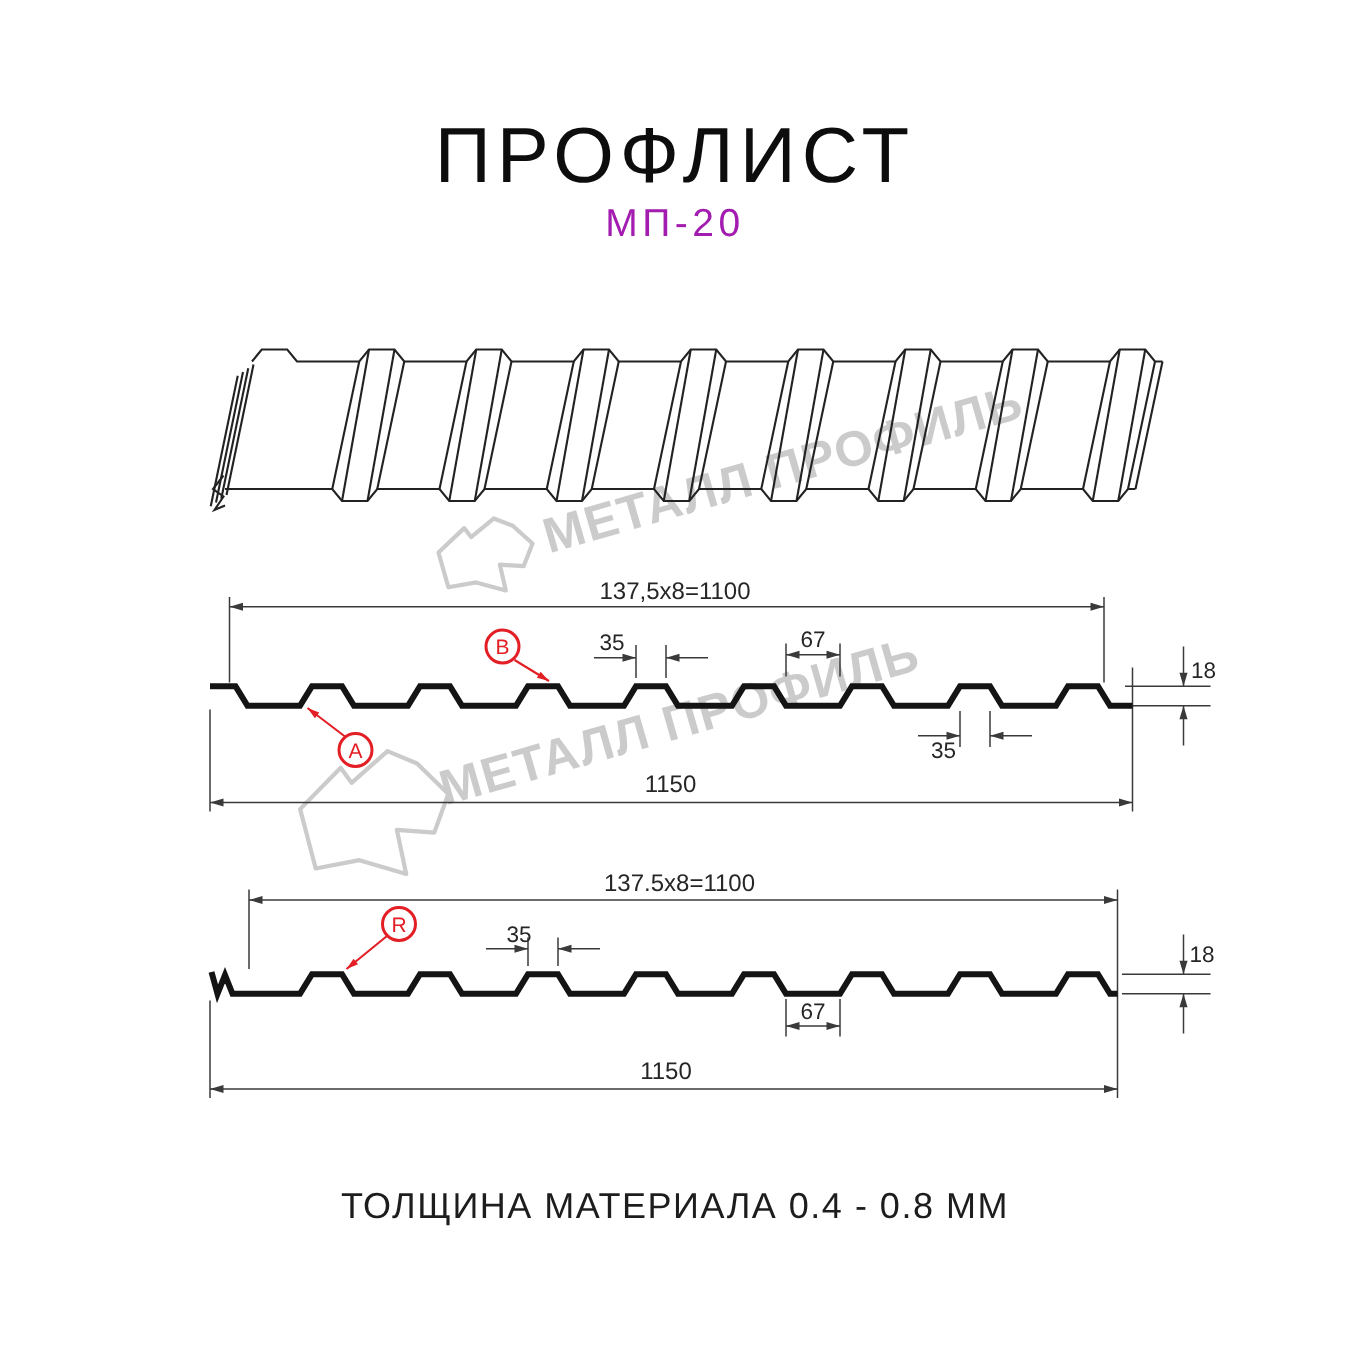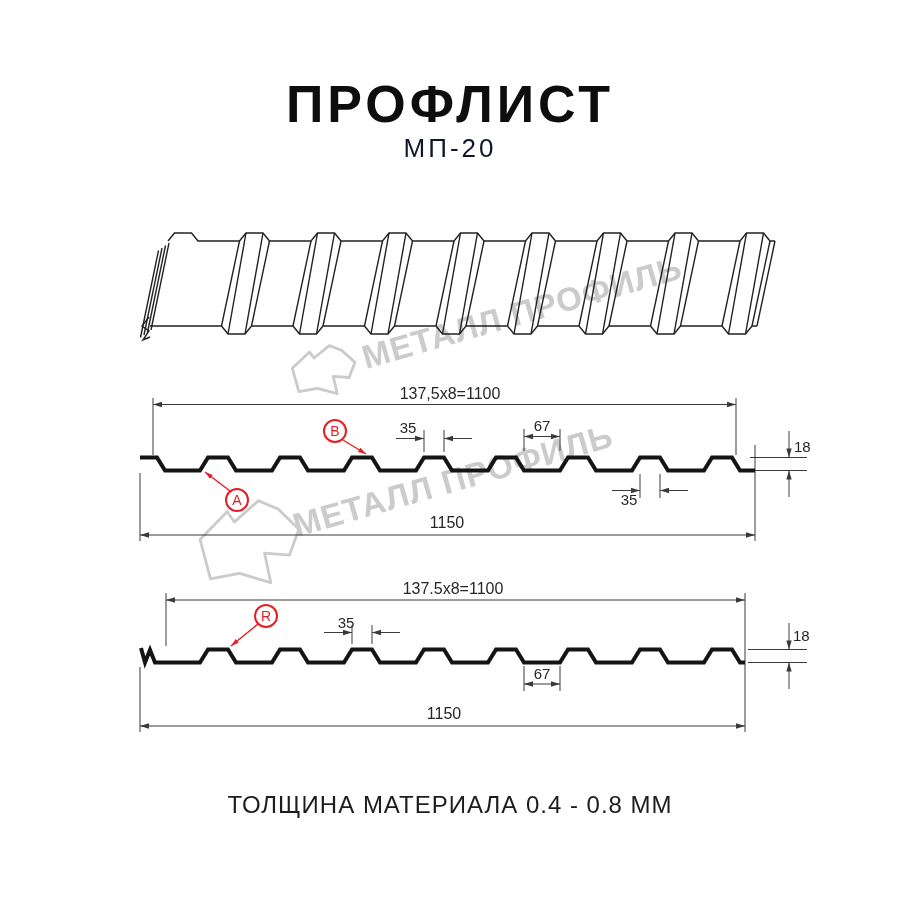--- a/index.html
+++ b/index.html
@@ -1,21 +1,21 @@
 <!DOCTYPE html>
 <html><head>
 <meta charset="utf-8">
 <style>
   html,body{margin:0;padding:0;background:#ffffff;}
   .stage{position:relative;width:900px;height:900px;background:#ffffff;overflow:hidden;
          font-family:"Liberation Sans",sans-serif;}
   .title{position:absolute;top:74px;left:0;width:900px;text-align:center;
-         font-size:52px;font-weight:700;letter-spacing:4px;color:#0d0d0d;}
+         font-size:52px;font-weight:400;letter-spacing:4px;color:#0d0d0d;}
   .subtitle{position:absolute;top:133px;left:0;width:900px;text-align:center;
-         font-size:26px;font-weight:400;letter-spacing:3px;color:#0f172a;}
+         font-size:26px;font-weight:400;letter-spacing:3px;color:#a21caf;}
   .footnote{position:absolute;top:791px;left:0;width:900px;text-align:center;
          font-size:24px;font-weight:400;letter-spacing:1px;color:#1d1d1d;}
   svg text{font-family:"Liberation Sans",sans-serif;}
   .dimtxt{font-size:15px;fill:#262626;}
   .dimtxt-lg{font-size:16px;fill:#262626;}
   .redtxt{font-size:14px;fill:#e31e24;}
   .wmtxt{font-size:33px;font-weight:700;fill:#cbcbcb;letter-spacing:1px;}
 </style>
 </head>
 <body>

